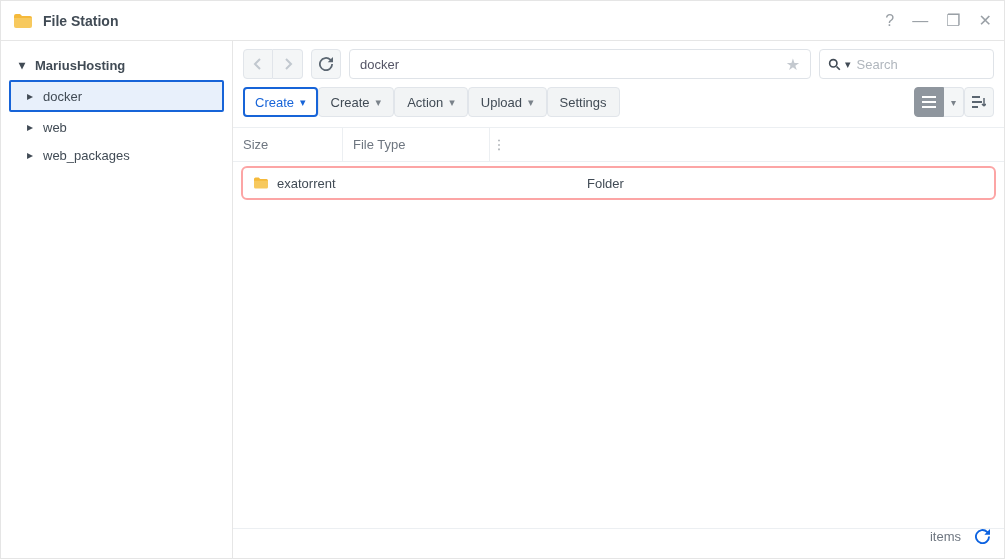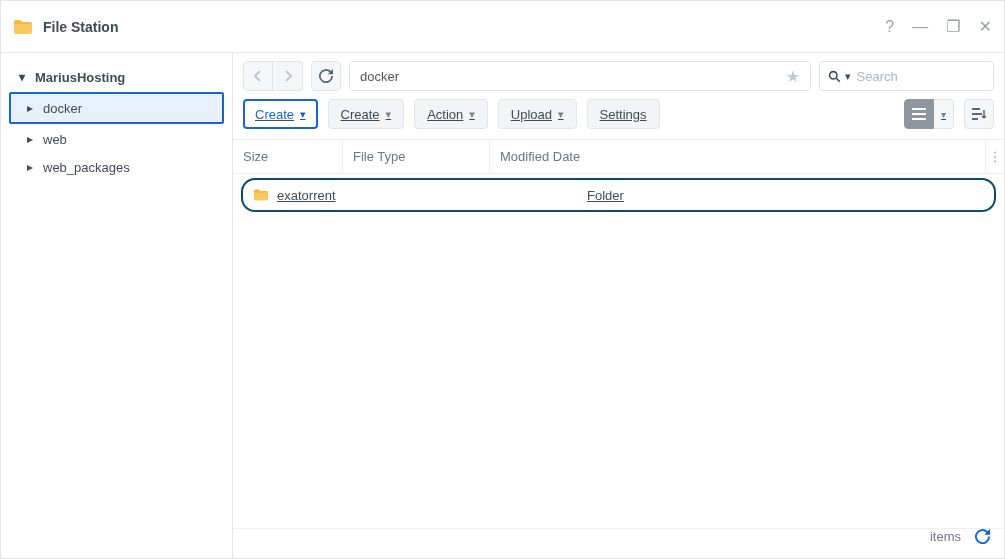--- a/index.html
+++ b/index.html
@@ -1,18 +1,18 @@
 <!DOCTYPE html>
 <html><head>
 <meta charset="utf-8">
 <style>
   * { box-sizing: border-box; margin: 0; padding: 0; }
   html, body { width: 1005px; height: 559px; font-family: -apple-system, Segoe UI, Helvetica, Arial, sans-serif; font-size: 13px; color: #414b55; background: #fff; overflow: hidden; }
   .window { display: flex; flex-direction: column; width: 1005px; height: 559px; border: 1px solid #e5e5e5; }
-  .titlebar { height: 52px; display: flex; align-items: center; padding: 0 12px; border-bottom: 1px solid #e6e6e6; }
+  .titlebar { height: 40px; display: flex; align-items: center; padding: 0 12px; border-bottom: 1px solid #e6e6e6; }
   .titlebar .app-icon { width: 20px; height: 20px; margin-right: 10px; display:inline-block; }
   .titlebar .title { font-weight: 700; font-size: 14px; flex: 1; }
   .titlebar .win-controls { display: flex; gap: 18px; align-items: center; color: #9aa0a6; }
   .titlebar .win-controls span { cursor: pointer; font-size: 16px; line-height: 1; }
   .body { flex: 1; display: flex; min-height: 0; }
   .sidebar { width: 232px; border-right: 1px solid #e6e6e6; padding-top: 10px; overflow: auto; }
   .tree-row { display: flex; align-items: center; height: 28px; padding-left: 12px; cursor: pointer; user-select: none; }
   .tree-row.root { font-weight: 700; padding-left: 18px; }
   .tree-row .expander { width: 10px; margin-right: 6px; font-size: 12px; color: #414b55; }
   .tree-row .label { white-space: nowrap; }
@@ -30,21 +30,21 @@
   .nav-group .icon-btn:last-child { border-top-left-radius: 0; border-bottom-left-radius: 0; border-left: none; }
   .path-input { flex: 1; height: 30px; border: 1px solid #dfe3e8; border-radius: 4px; display: flex; align-items: center; padding: 0 10px; min-width: 0; }
   .path-input .text { flex: 1; color: #556; }
   .path-input .star { color: #c4c9cf; font-size: 16px; cursor: pointer; }
   .search-box { width: 175px; height: 30px; border: 1px solid #dfe3e8; border-radius: 4px; display: flex; align-items: center; padding: 0 8px; color: #9199a2; }
   .search-box .mag { font-weight: 700; margin-right: 2px; color:#414b55; }
   .search-box .caret { margin: 0 6px 0 2px; font-size: 11px; color:#414b55;}
   .search-box input { border: none; outline: none; flex: 1; font-size: 13px; color: #414b55; background: transparent; }
   .search-box input::placeholder { color: #b0b6bd; }
 
-  .toolbar { display: flex; align-items: center; gap: 10px; padding: 0 10px 10px; text-decoration: underline; }
+  .toolbar { display: flex; align-items: center; padding: 0 10px 10px; }
   .btn { height: 30px; padding: 0 12px; border: 1px solid #e1e5ea; background: #f2f4f5; border-radius: 4px; display: inline-flex; align-items: center; gap: 6px; color: #414b55; cursor: pointer; font-size: 13px; }
   .btn .caret { font-size: 11px; color: #7a828a; }
   .btn.create { background: #fff; border: 2px solid #1764d8; color: #1764d8; padding: 0 10px; font-weight: 500; }
   .btn.create .caret { color: #1764d8; }
   .toolbar .spacer { flex: 1; }
   .view-group { display: flex; }
   .view-group .icon-btn { border-radius: 0; }
   .view-group .icon-btn:first-child { border-top-left-radius: 4px; border-bottom-left-radius: 4px; }
   .view-group .icon-btn:last-child { border-top-right-radius: 4px; border-bottom-right-radius: 4px; border-left: none; width: 20px; }
   .view-group .active { background: #8f969e; color: #fff; border-color:#8f969e; }
@@ -53,21 +53,21 @@
   .grid-header { display: flex; height: 34px; align-items: center; color: #6e7680; font-size: 13px; border-bottom: 1px solid #eceff2; }
   .grid-header .col { padding: 0 10px; border-right: 1px solid #eceff2; height: 100%; display: flex; align-items: center; }
   .grid-header .col:last-child { border-right: none; }
   .col-name { width: 232px; }
   .col-size { width: 110px; }
   .col-type { width: 147px; }
   .col-date { flex: 1; }
   .grid-header .menu-dots { width: 18px; text-align: center; color: #9aa0a6; cursor: pointer; }
 
   .grid-body { flex: 1; overflow: auto; padding: 4px 8px; }
-  .file-row-frame { border: 2px solid #0c4a6e; border-radius: 14px; text-decoration: underline; }
+  .file-row-frame { border: 2px solid #fca5a5; border-radius: 6px; }
   .file-row { display: flex; height: 30px; align-items: center; }
   .file-row .cell { padding: 0 10px; }
   .file-row .cell.name { width: 224px; display: flex; align-items: center; gap: 8px; }
   .file-row .cell.size { width: 110px; }
   .file-row .cell.type { width: 147px; }
   .file-row .cell.date { flex: 1; }
   .folder-icon { width: 16px; height: 14px; display: inline-block; }
 
   .statusbar { height: 30px; border-top: 1px solid #eceff2; display: flex; align-items: flex-start; justify-content: flex-end; padding: 0 14px; gap: 14px; color: #6e7680; }
   .statusbar .refresh { color: #0c62e0; font-size: 15px; cursor: pointer; }
@@ -192,21 +192,20 @@
               <path d="M0 1h8M0 6h10M0 11h6" stroke="currentColor" stroke-width="2"></path>
               <path d="M12 2v8m0 0-2-2m2 2 2-2" fill="none" stroke="currentColor" stroke-width="1.5"></path>
             </svg>
           </div>
       </div>
 
       <div class="grid">
         <div class="grid-header">
           <div class="col col-size">Size</div>
           <div class="col col-type">File Type</div>
-          <div class="col col-date">Modified Date</div>
           <div class="menu-dots">⋮</div>
         </div>
         <div class="grid-body">
           <div class="file-row-frame">
             <div class="file-row">
               <div class="cell name">
                 <span class="folder-icon">
                   <svg viewBox="0 0 20 18" width="16" height="14">
                       <path d="M1 4a2 2 0 0 1 2-2h4l2 2h8a2 2 0 0 1 2 2v1H1z" fill="#f5b93a"></path>
                       <path d="M1 6h18v8a2 2 0 0 1-2 2H3a2 2 0 0 1-2-2z" fill="#f7c95e"></path>

